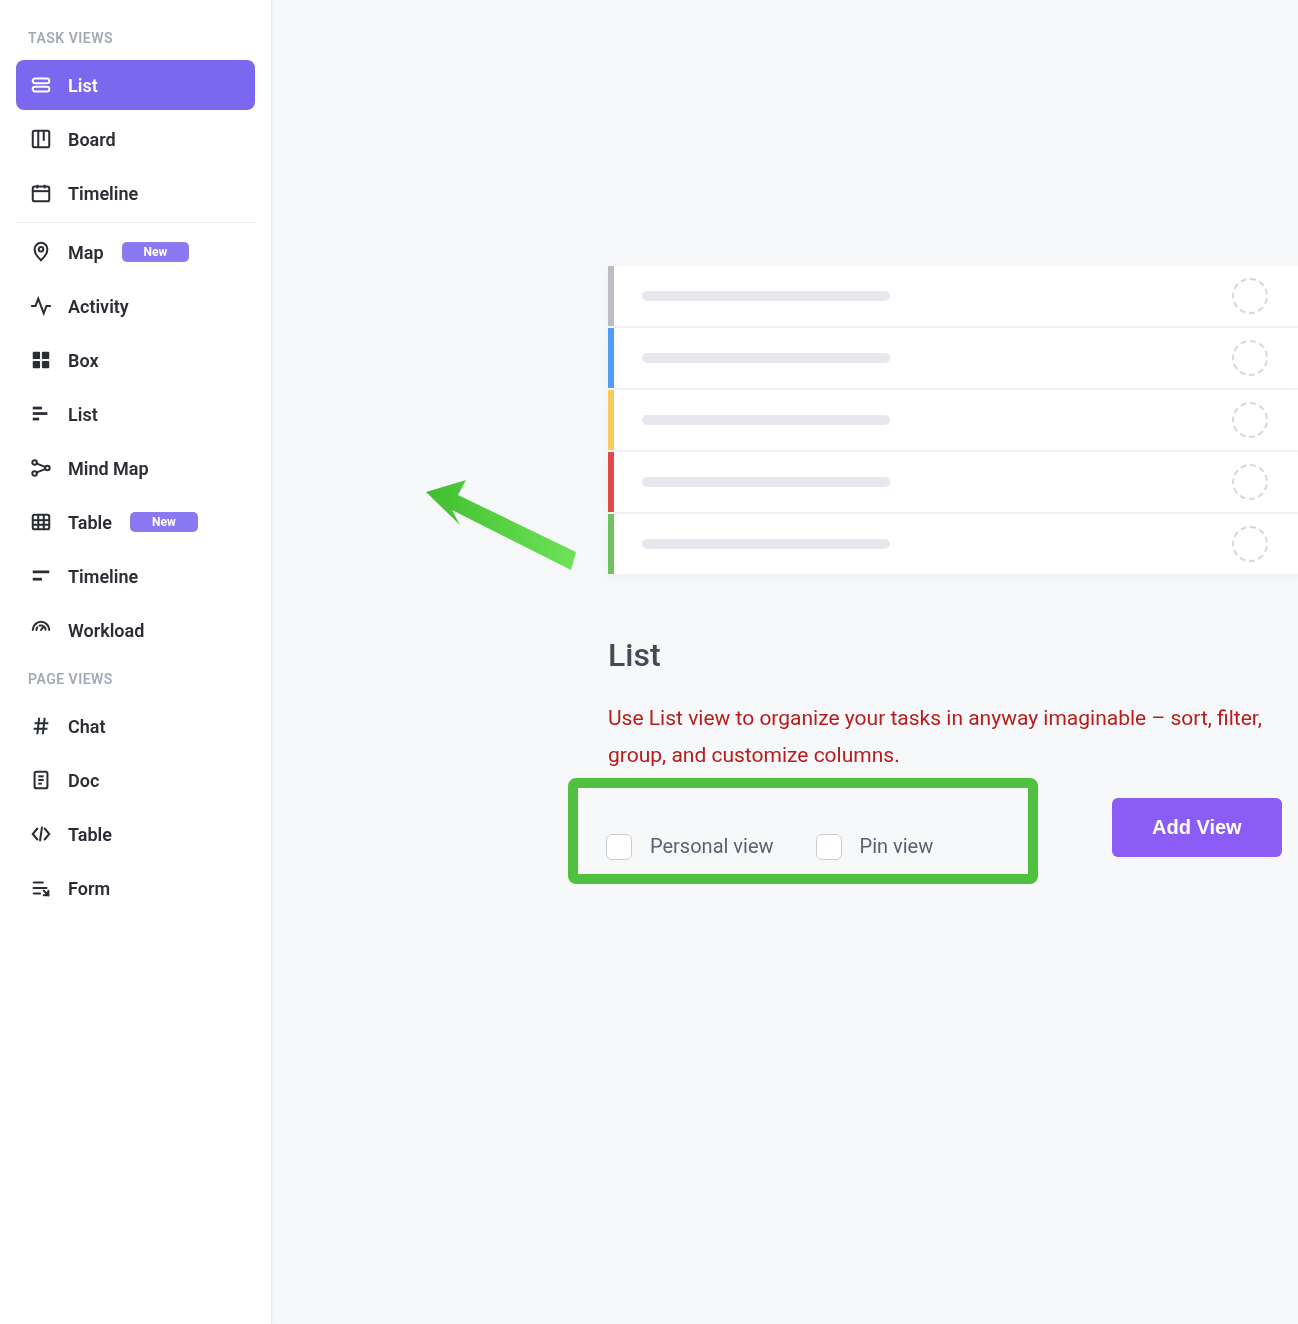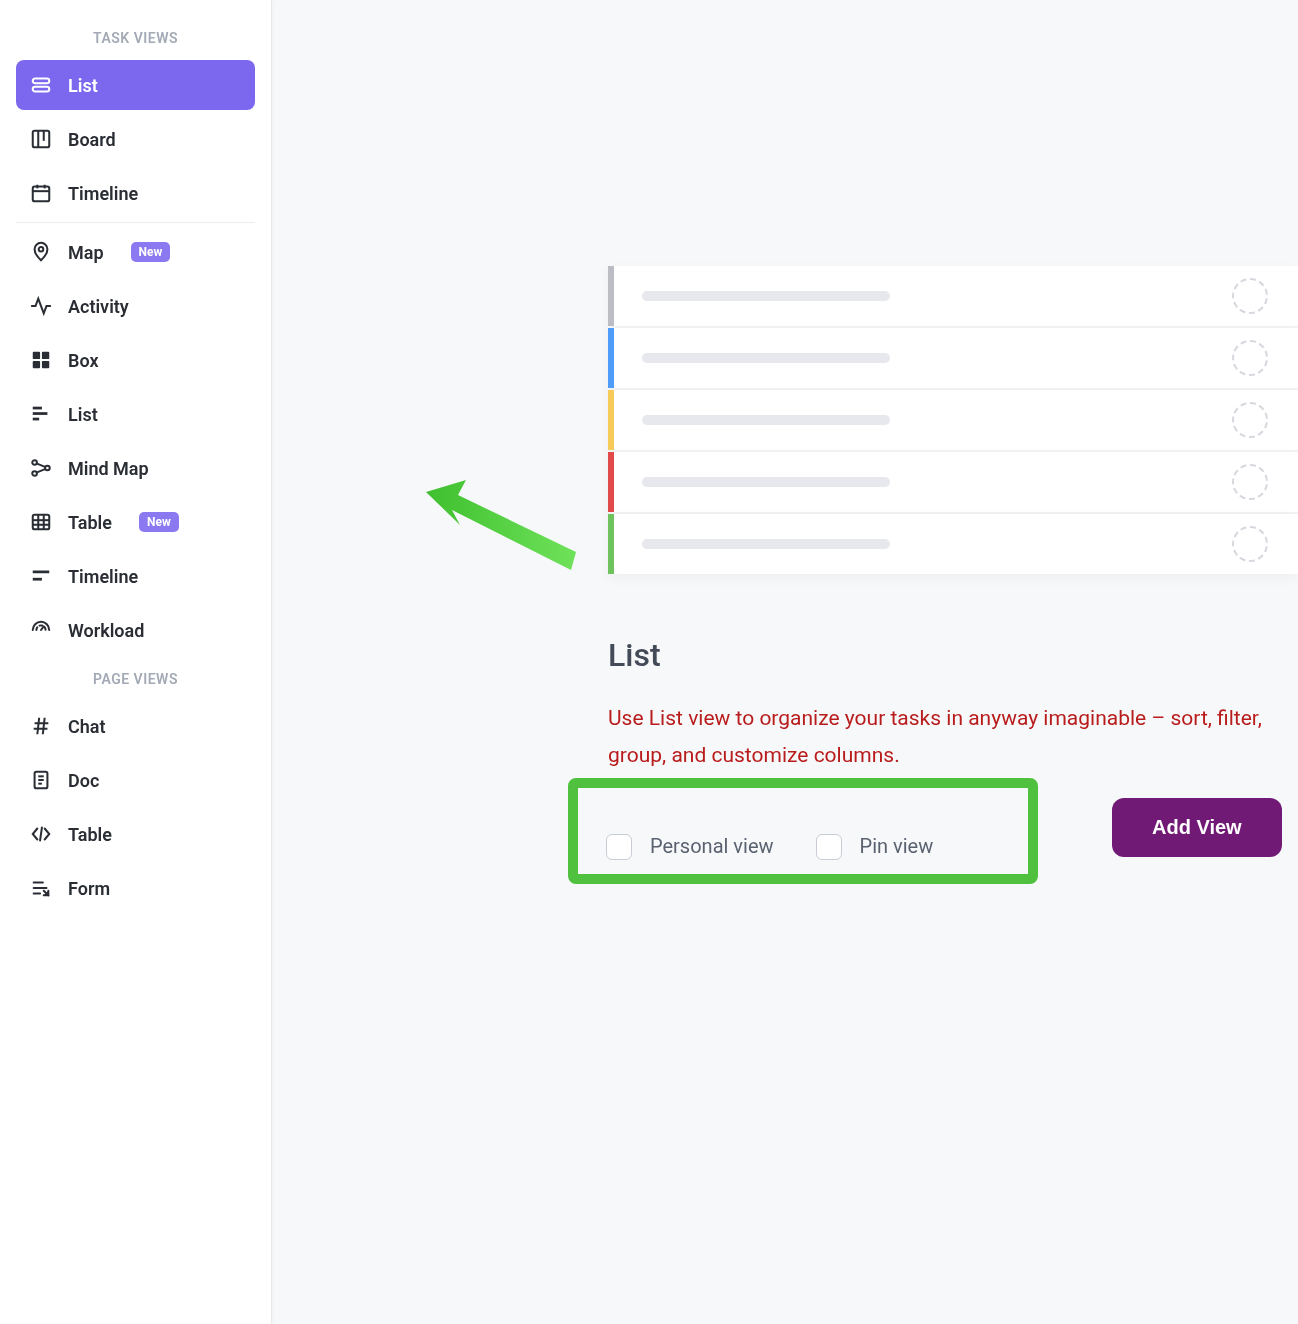--- a/index.html
+++ b/index.html
@@ -18,21 +18,20 @@
     padding: 18px 16px 40px 16px;
     overflow-y: auto;
     box-shadow: 1px 0 4px rgba(0,0,0,0.03);
   }
   .section-header {
     font-size: 14px;
     font-weight: 600;
     letter-spacing: 0.5px;
     color: #a3a9b5;
     padding: 12px 12px 14px 12px;
-    text-align: center;
   }
   .divider {
     height: 1px;
     background: #ececef;
     margin: 4px 0;
   }
   .side-item {
     display: flex;
     align-items: center;
     gap: 16px;
@@ -59,23 +58,23 @@
   .side-item.active .icon { color: #fff; }
   .side-item .icon svg { width: 22px; height: 22px; }
   .badge {
     display: inline-flex;
     align-items: center;
     justify-content: center;
     background: #8b79f2;
     color: #fff;
     font-size: 12px;
     font-weight: 700;
-    padding: 3px 8px;
+    padding: 3px 22px;
     border-radius: 5px;
-    margin-left: 11px;
+    margin-left: 2px;
   }
 
   .main {
     flex: 1;
     position: relative;
     padding: 0 60px;
   }
 
   
   .preview {
@@ -166,27 +165,27 @@
     height: 26px;
     border: 1.5px solid #c9ccd4;
     border-radius: 6px;
     background: #fff;
   }
 
   .add-btn {
     position: absolute;
     left: 840px;
     top: 798px;
-    background: #701a75;
+    background: #8b5cf6;
     color: #fff;
     border: none;
     padding: 18px 40px;
     font-size: 20px;
     font-weight: 600;
-    border-radius: 12px;
+    border-radius: 6px;
     cursor: pointer;
   }
 
   
   .arrow {
     position: absolute;
     left: 154px;
     top: 480px;
     width: 150px;
     height: 90px;

